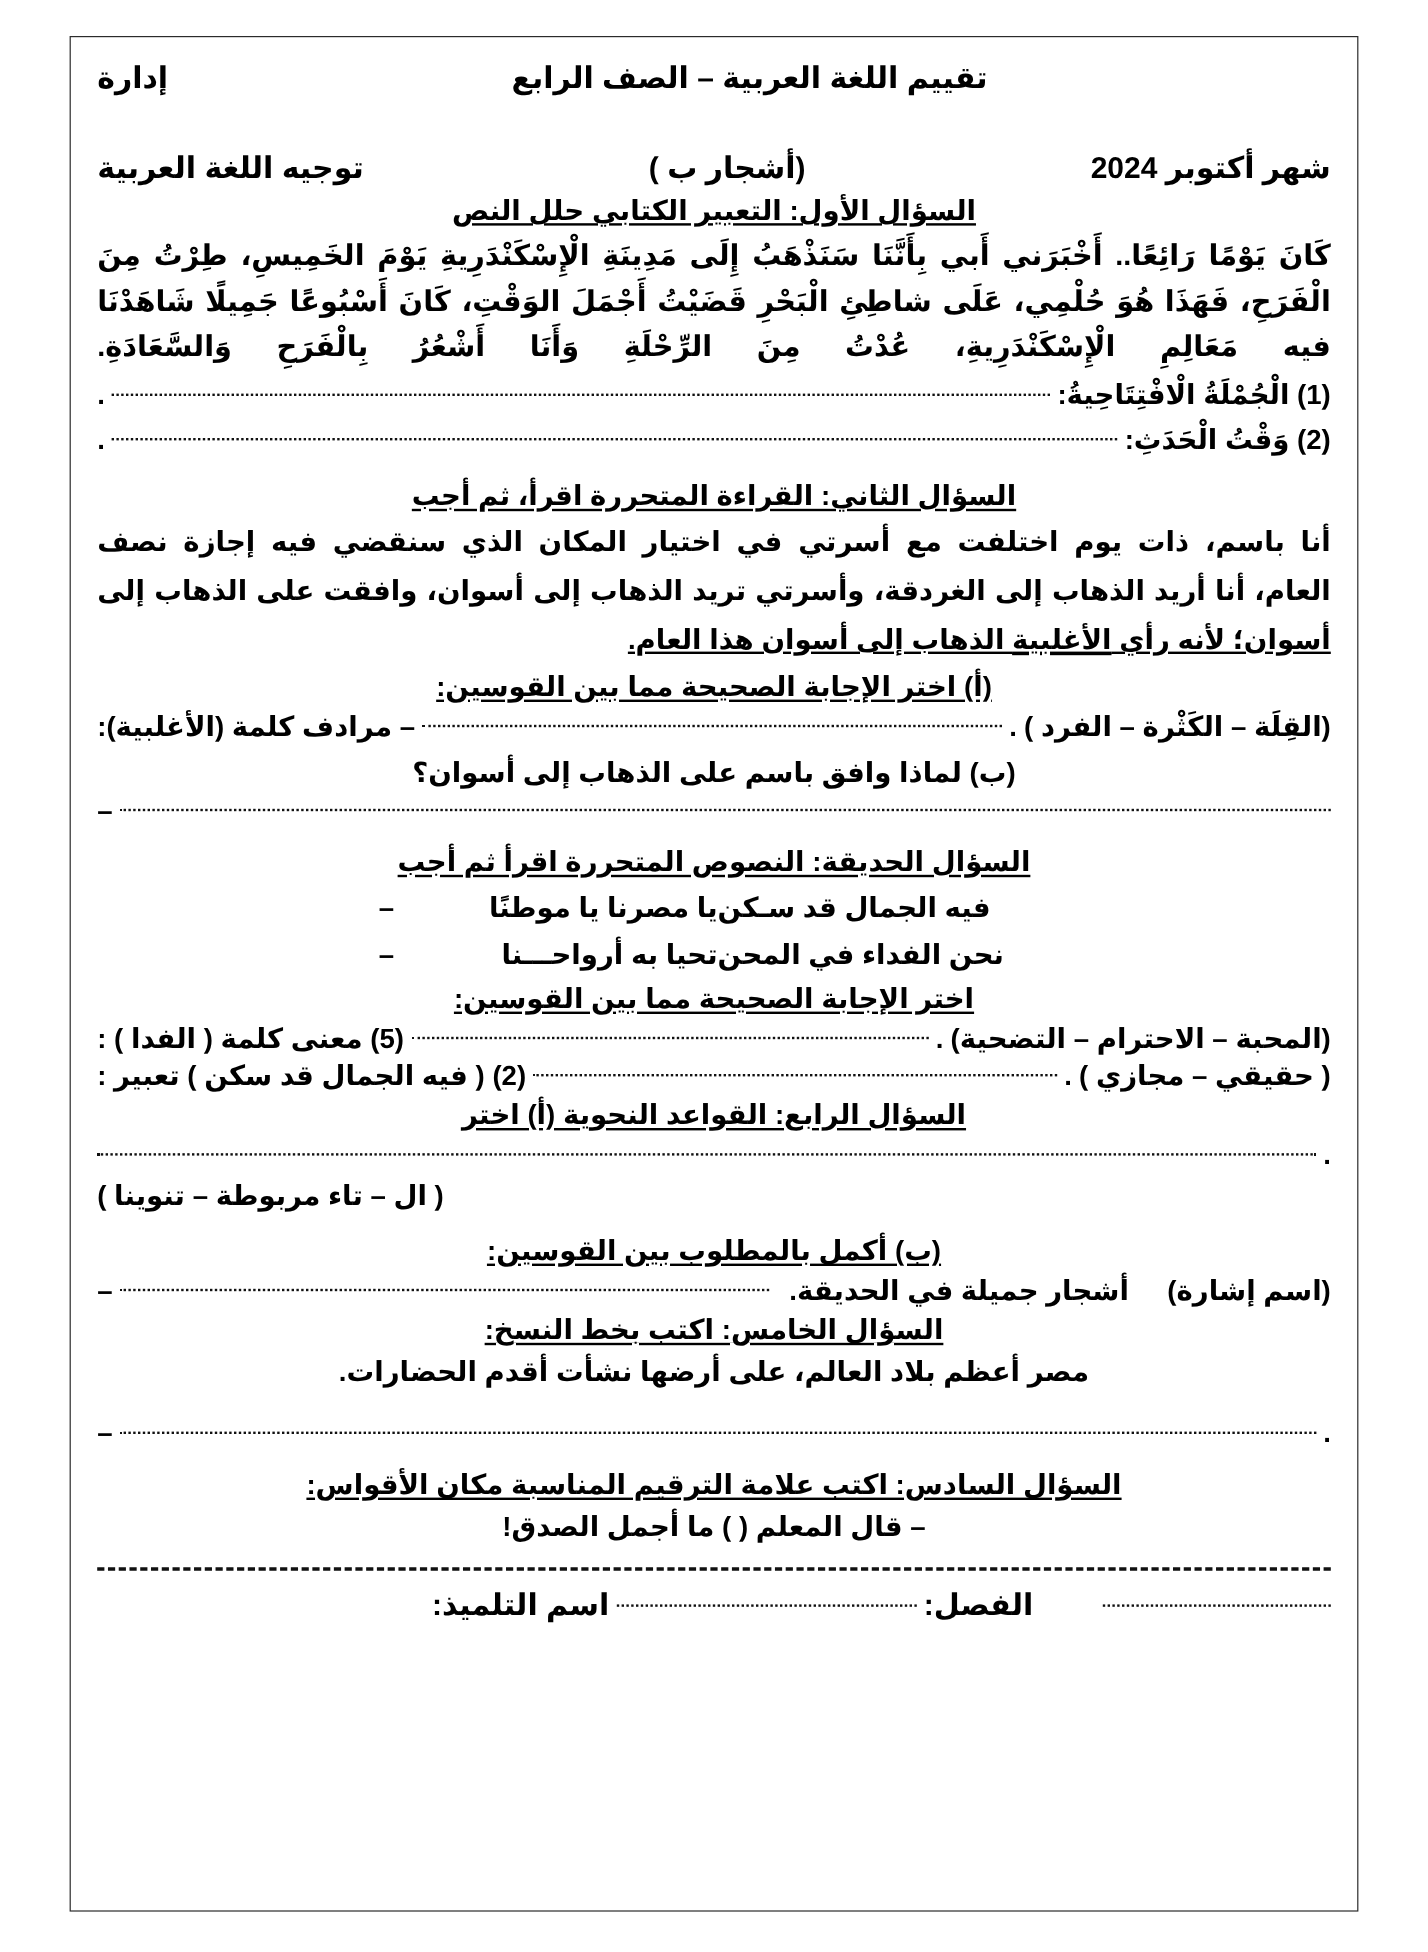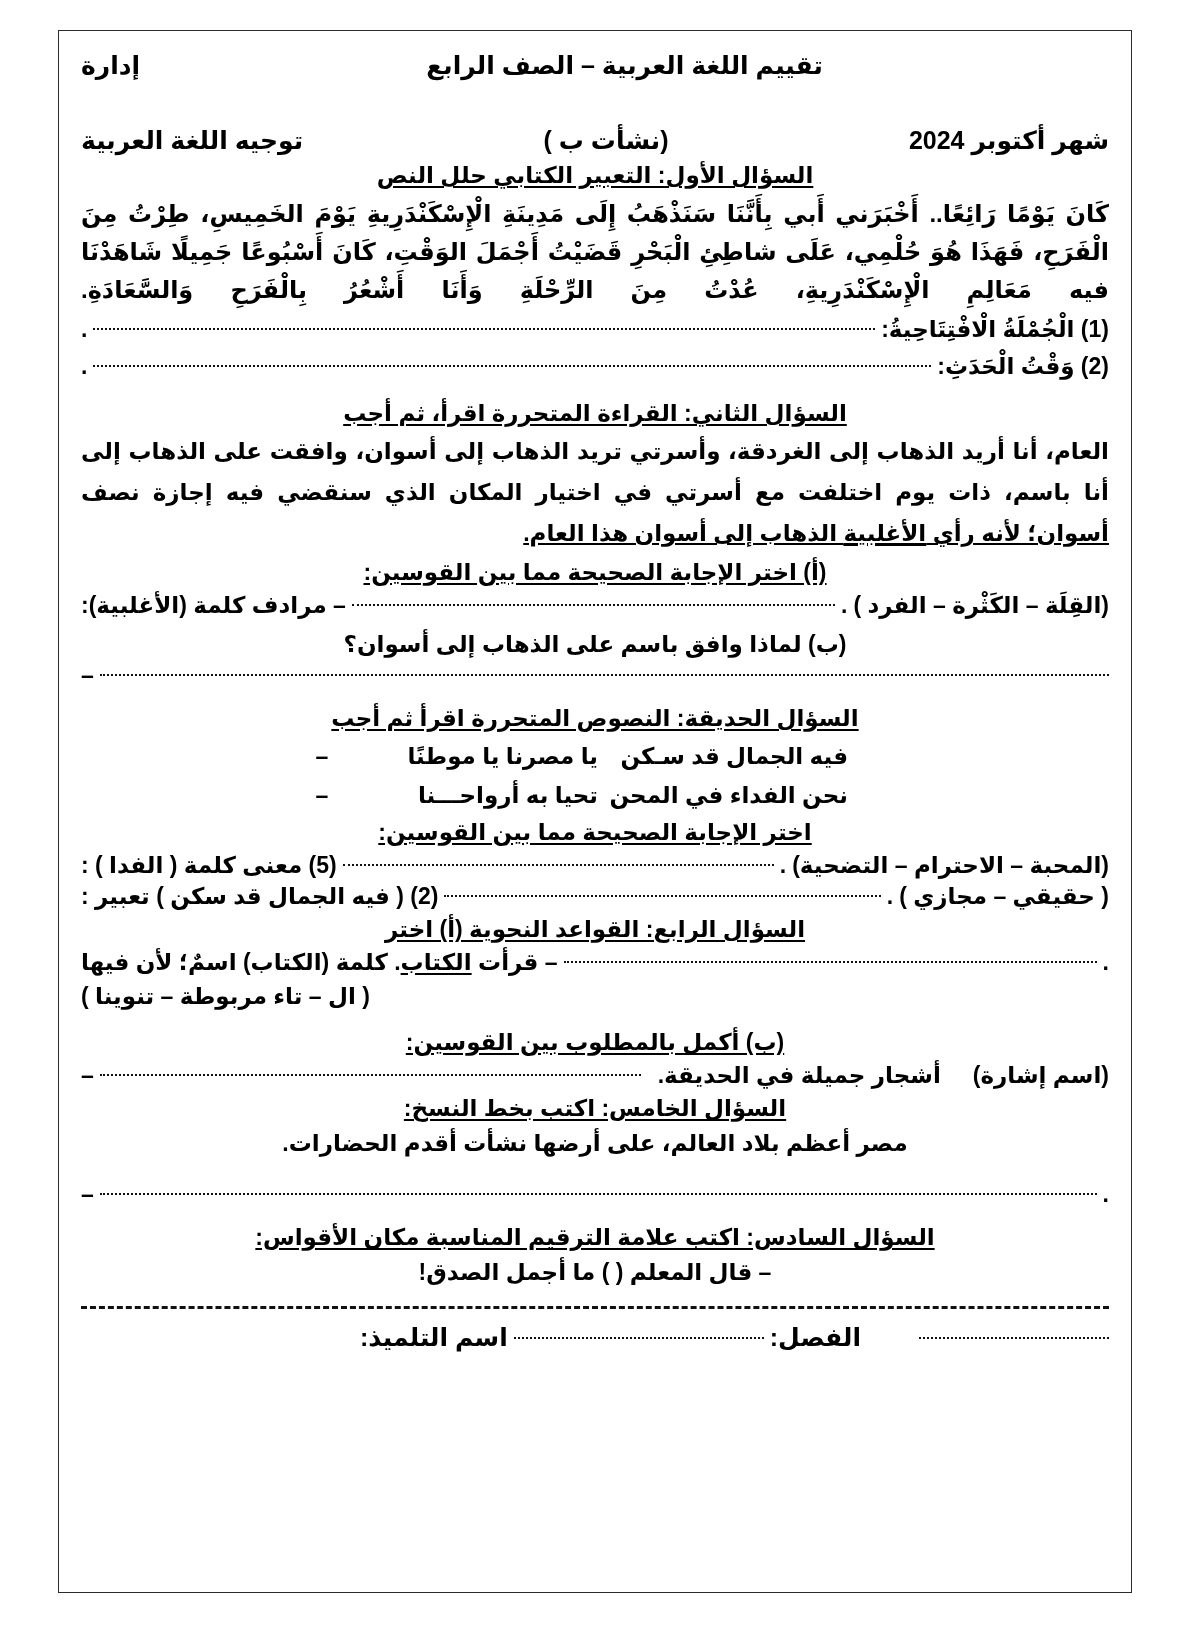--- a/index.html
+++ b/index.html
@@ -111,21 +111,21 @@
     font-weight: bold;
     font-size: 23px;
     display: flex;
     justify-content: center;
     gap: 0;
     margin-top: 5px;
     line-height: 1.5;
   }
   .verse .dash { width: 52px; text-align: center; flex: 0 0 auto; }
   .verse .hemi-a { width: 250px; text-align: right; flex: 0 0 auto; }
-  .verse .hemi-b { width: 250px; text-align: right; flex: 0 0 auto; padding-right: 46px; }
+  .verse .hemi-b { width: 250px; text-align: left; flex: 0 0 auto; padding-right: 46px; }
   .spacer-sm { height: 10px; }
   .spacer-md { height: 22px; }
   .dash-rule {
     border-top: 3px dashed #111;
     margin: 10px 0 4px 0;
     width: 100%;
   }
   .footer-row {
     font-weight: bold;
     font-size: 25px;
@@ -170,21 +170,21 @@
   <div class="sheet">
     <div class="inner">
 
       <div class="hdr-line">
         <span class="hdr-mid">تقييم اللغة العربية – الصف الرابع</span>
         <span class="hdr-right">إدارة</span>
       </div>
 
       <div class="hdr-line">
         <span class="hdr-left">شهر أكتوبر 2024</span>
-        <span class="hdr-mid">(نشأت  ب )</span>
+        <span class="hdr-mid">(أشجار  ب )</span>
         <span class="hdr-right">توجيه اللغة العربية</span>
       </div>
 
       <div class="q-title">
         <u>السؤال الأول: التعبير الكتابي حلل النص</u>
       </div>
 
       <div class="para">كَانَ يَوْمًا رَائِعًا.. أَخْبَرَني أَبي بِأَنَّنَا سَنَذْهَبُ إِلَى مَدِينَةِ الْإِسْكَنْدَرِيةِ يَوْمَ الخَمِيسِ، طِرْتُ مِنَ الْفَرَحِ، فَهَذَا هُوَ حُلْمِي، عَلَى شاطِئِ الْبَحْرِ قَضَيْتُ أَجْمَلَ الوَقْتِ، كَانَ أَسْبُوعًا جَمِيلًا شَاهَدْنَا فيه مَعَالِمِ الْإِسْكَنْدَرِيةِ، عُدْتُ مِنَ الرِّحْلَةِ وَأَنَا أَشْعُرُ بِالْفَرَحِ وَالسَّعَادَةِ.</div>
 
       <div class="item">
@@ -198,22 +198,22 @@
         <span class="dots"></span>
         <span class="period">.</span>
       </div>
 
       <div class="spacer-sm"></div>
 
       <div class="q-title">
         <u>السؤال الثاني: القراءة المتحررة اقرأ، ثم أجب</u>
       </div>
 
+      <div class="para-plain">أنا باسم،  ذات يوم اختلفت مع أسرتي في اختيار المكان الذي سنقضي فيه إجازة نصف</div>
       <div class="para-plain">العام، أنا أريد الذهاب إلى الغردقة، وأسرتي تريد الذهاب إلى أسوان، وافقت على الذهاب إلى</div>
-      <div class="para-plain">أنا باسم،  ذات يوم اختلفت مع أسرتي في اختيار المكان الذي سنقضي فيه إجازة نصف</div>
       <div class="para-plain" style="text-align-last:right;text-decoration:underline;">
         <span>أسوان؛ لأنه رأي </span><span class="u">الأغلبية</span><span> الذهاب إلى أسوان هذا العام.</span>
       </div>
 
       <div class="q-title">
         <u>(أ) اختر الإجابة الصحيحة مما بين القوسين:</u>
       </div>
 
       <div class="mcq-line">
         <span class="opts">(القِلَة – الكَثْرة – الفرد  )</span>
@@ -267,21 +267,20 @@
         <span class="lbl">(2) ( فيه الجمال قد سكن ) تعبير :</span>
       </div>
 
       <div class="q-title">
         <u>السؤال الرابع: القواعد النحوية (أ) اختر</u>
       </div>
 
       <div class="mcq-line">
         <span class="period">.</span>
         <span class="dots"></span>
-        <span class="lbl"><span>–   قرأت </span><span class="u">الكتاب</span><span>. كلمة (الكتاب) اسمٌ؛ لأن فيها</span></span>
       </div>
 
       <div class="item" style="justify-content:flex-end;">
         <span class="opts">( ال –  تاء مربوطة –  تنوينا  )</span>
       </div>
 
       <div class="spacer-sm"></div>
 
       <div class="q-title">
         <u>(ب) أكمل بالمطلوب بين القوسين:</u>

